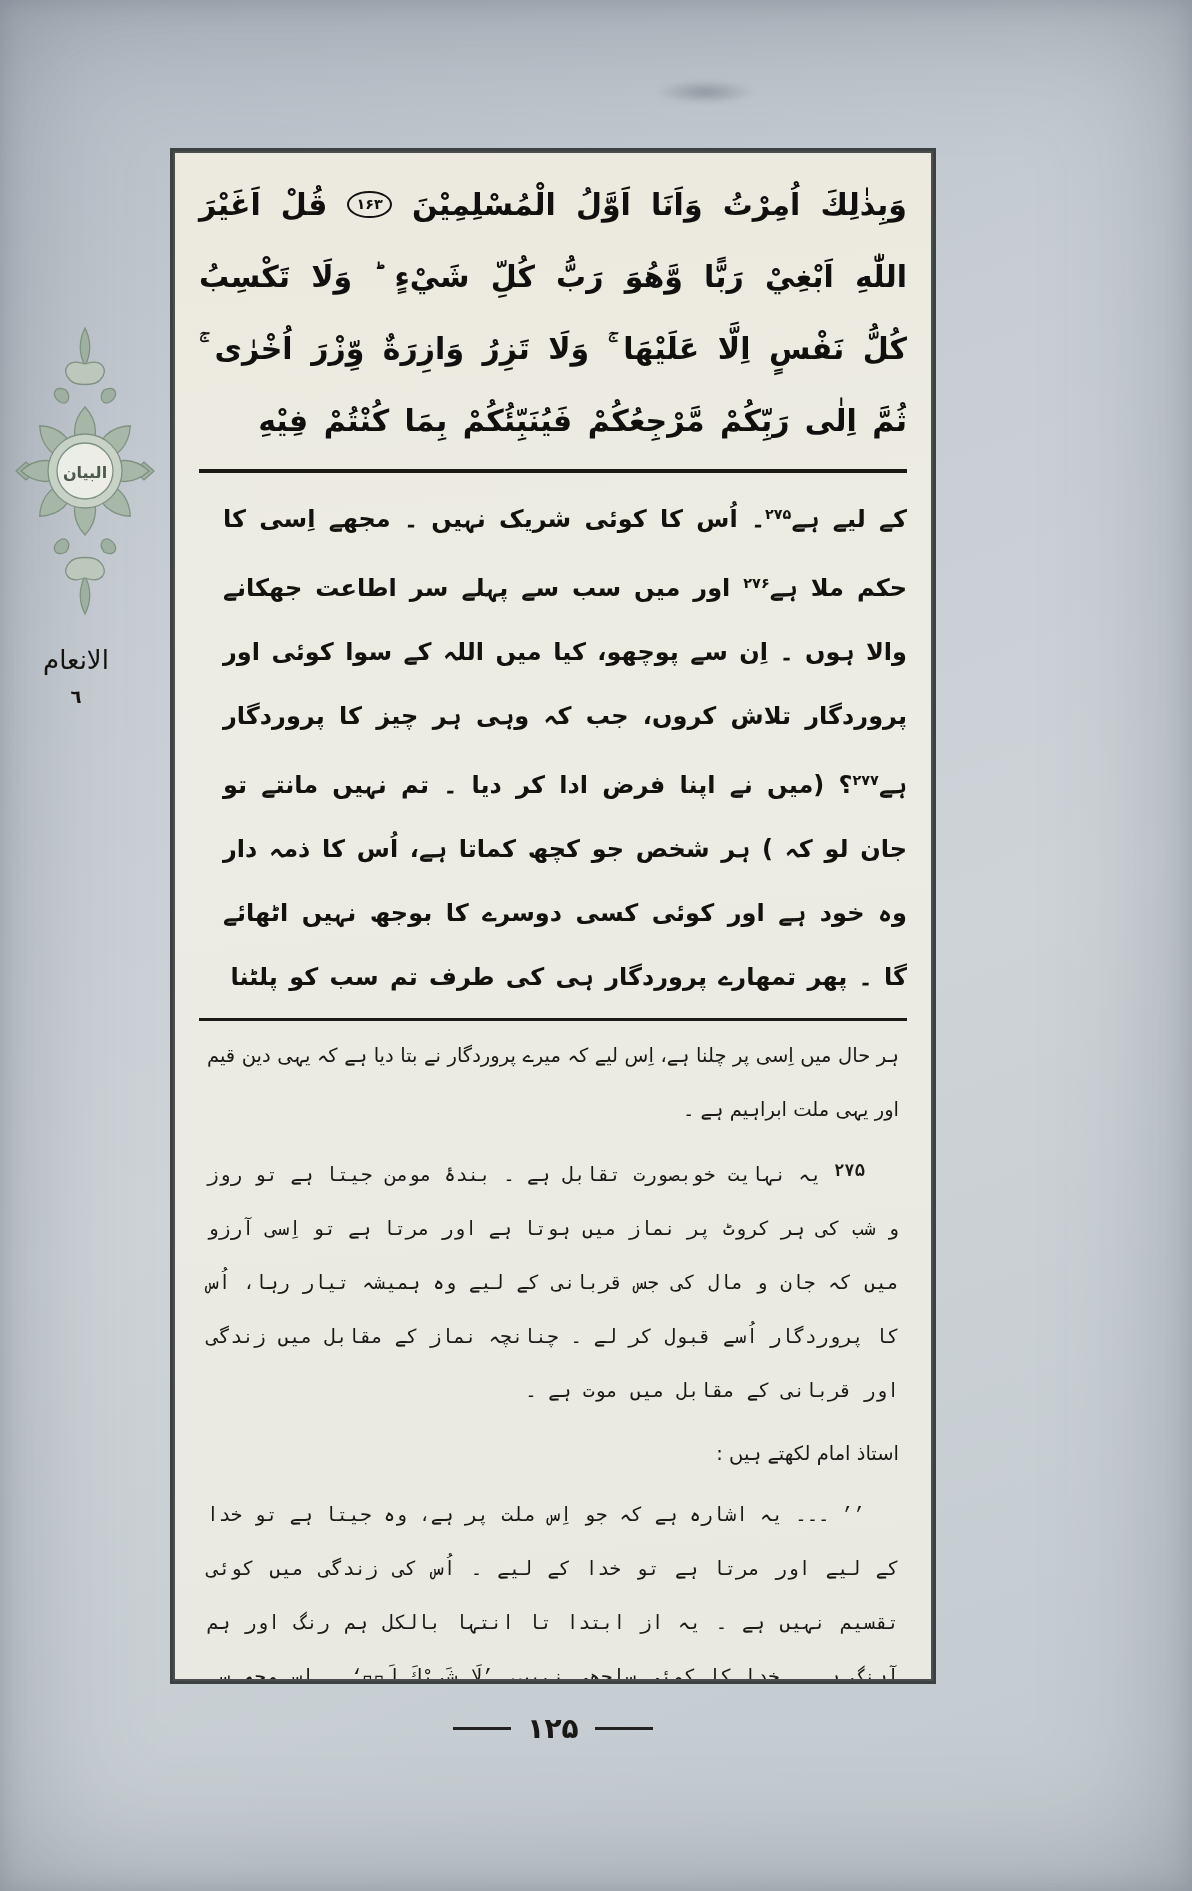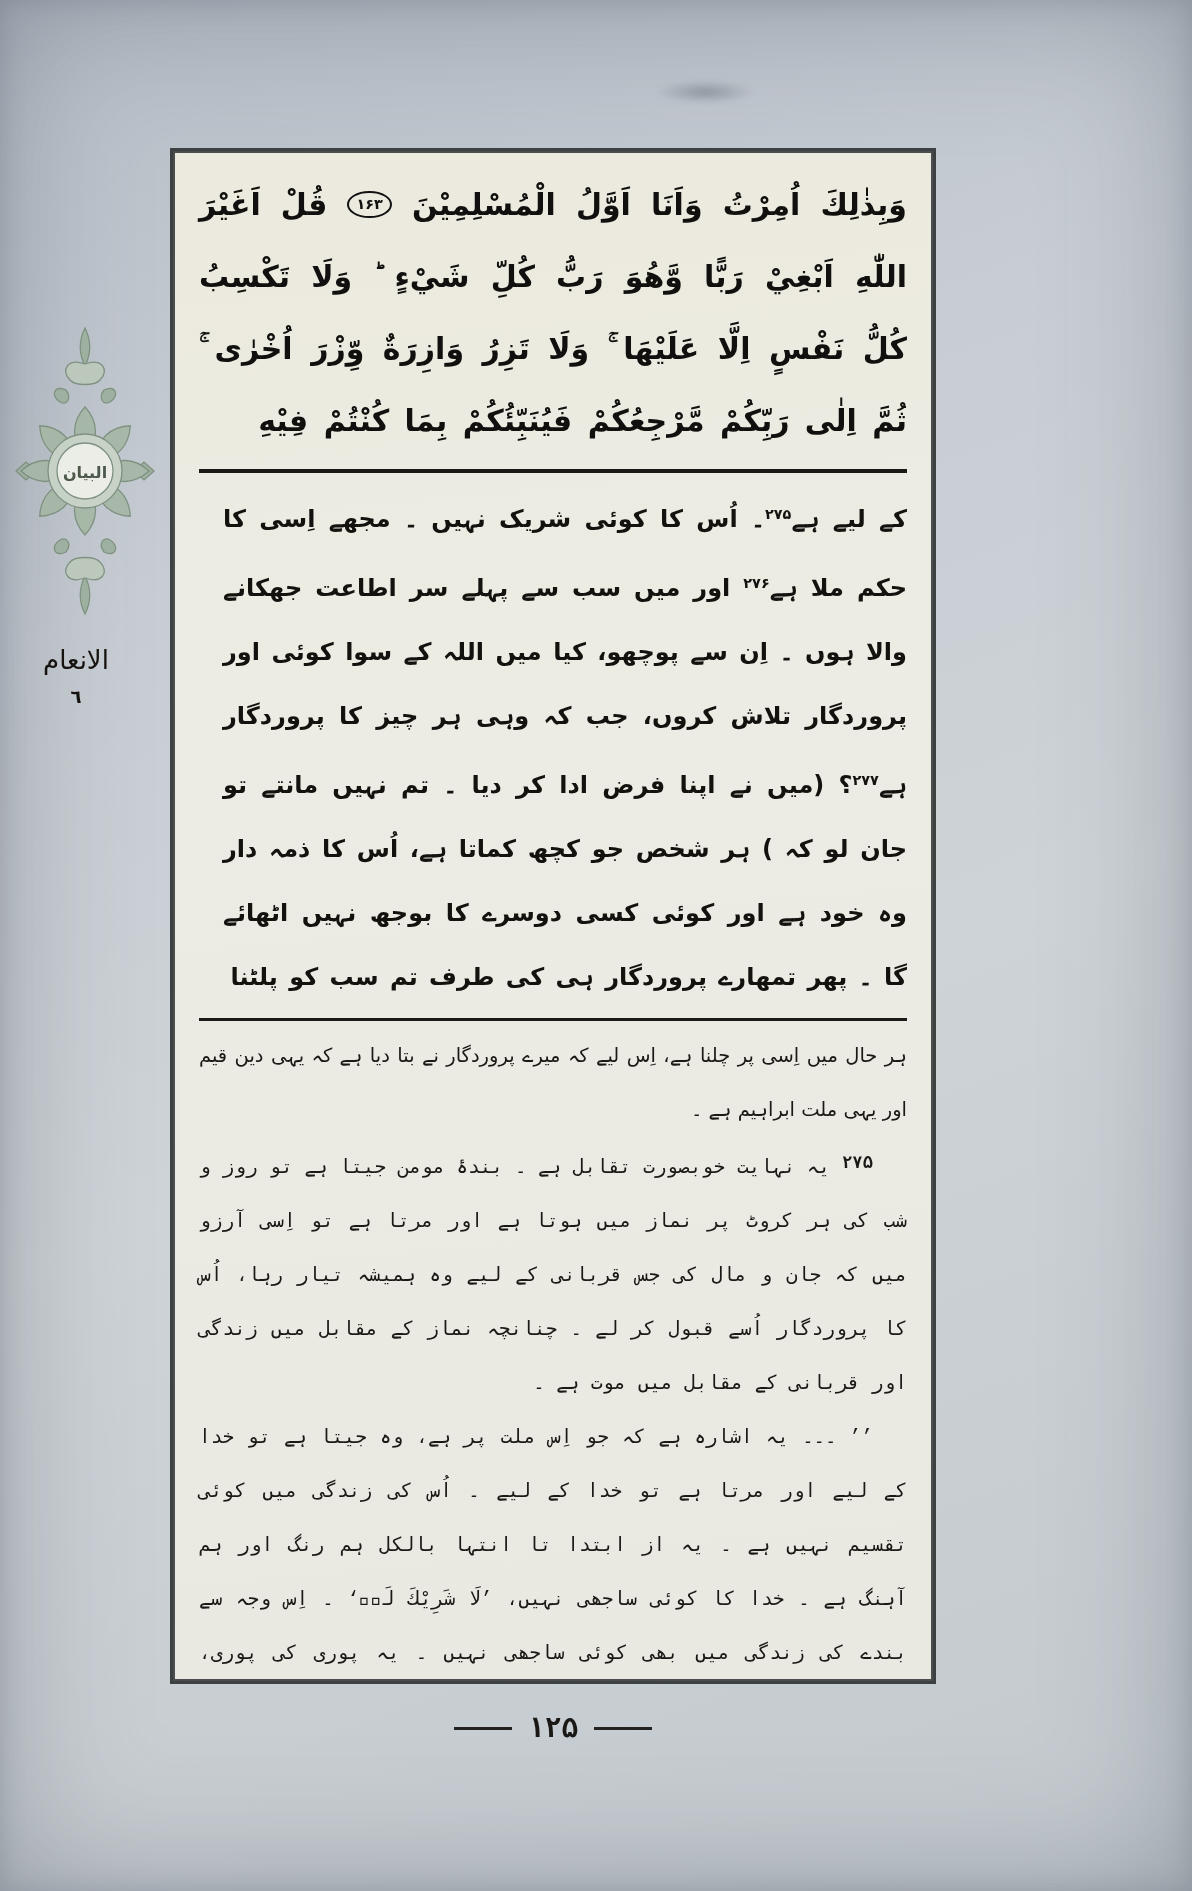--- a/index.html
+++ b/index.html
@@ -25,35 +25,35 @@
   .ayah-circle{display:inline-block;border:2px solid #111;border-radius:50%;
     padding:1px 7px 2px;font-size:.48em;vertical-align:.45em;font-weight:bold;line-height:1.4;}
   .rule-a{height:4px;background:#1b1916;margin:12px 0 9px;}
   .rule-b{height:3px;background:#1b1916;margin:9px 0 8px;}
   
   .trans{font-size:24px;font-weight:bold;line-height:64px;text-align:justify;
     word-spacing:3px;color:#14120f;margin-left:24px;}
   .trans sup{font-size:.6em;vertical-align:.55em;font-weight:bold;}
   
   .comm{font-size:19.5px;line-height:54px;color:#1b1916;margin-top:6px;}
-  .comm p{margin:0;text-align:justify;}
+  .comm p{margin:8px;text-align:justify;}
   .comm p.indent{text-indent:34px;font-family:Liberation Mono, monospace;}
   .comm p.intro{text-align:right;}
   .fn-marker{font-weight:bold;font-size:.88em;vertical-align:.28em;letter-spacing:1px;}
   
   .medallion{position:absolute;left:10px;top:316px;opacity:.92;}
   .surah-label{position:absolute;left:24px;top:645px;width:104px;text-align:center;
     font-size:26px;font-weight:normal;color:#16130f;direction:rtl;}
   .surah-num{position:absolute;left:24px;top:686px;width:104px;text-align:center;
     font-size:18px;font-weight:bold;color:#16130f;}
   
   .pagenum-row{position:absolute;left:433px;top:1706px;width:240px;height:44px;
     display:flex;align-items:center;justify-content:center;gap:16px;}
   .pagenum-dash{width:58px;height:3px;background:#232220;}
-  .pagenum{font-size:28px;font-weight:bold;color:#1a1815;letter-spacing:2px;font-family:Liberation Mono, monospace;}
+  .pagenum{font-size:28px;font-weight:bold;color:#1a1815;letter-spacing:2px;}
 </style>
 </head>
 <body>
 
 <div class="vignette"></div>
 <div class="smudge"></div>
 
 <svg class="medallion" width="150" height="310" viewBox="0 0 150 310">
   <g stroke="#7a8e7c" stroke-width="1.3">
 
@@ -105,20 +105,21 @@
     <div class="trans supnums">کے لیے ہے<sup>۲۷۵</sup>۔ اُس کا کوئی شریک نہیں ۔ مجھے اِسی کا حکم ملا ہے<sup>۲۷۶</sup> اور میں سب سے پہلے سر اطاعت جھکانے والا ہوں ۔ اِن سے پوچھو، کیا میں اللہ کے سوا کوئی اور پروردگار تلاش کروں، جب کہ وہی ہر چیز کا پروردگار ہے<sup>۲۷۷</sup>؟ (میں نے اپنا فرض ادا کر دیا ۔ تم نہیں مانتے تو جان لو کہ ) ہر شخص جو کچھ کماتا ہے، اُس کا ذمہ دار وہ خود ہے اور کوئی کسی دوسرے کا بوجھ نہیں اٹھائے گا ۔ پھر تمھارے پروردگار ہی کی طرف تم سب کو پلٹنا</div>
 
     <div class="rule-b"></div>
 
     <div class="comm">
       <p>ہر حال میں اِسی پر چلنا ہے، اِس لیے کہ میرے پروردگار نے بتا دیا ہے کہ یہی دین قیم اور یہی ملت ابراہیم ہے ۔</p>
       <p class="indent">
         <span class="fn-marker">۲۷۵</span>
         <span>یہ نہایت خوبصورت تقابل ہے ۔ بندۂ مومن جیتا ہے تو روز و شب کی ہر کروٹ پر نماز میں ہوتا ہے اور مرتا ہے تو اِسی آرزو میں کہ جان و مال کی جس قربانی کے لیے وہ ہمیشہ تیار رہا، اُس کا پروردگار اُسے قبول کر لے ۔ چنانچہ نماز کے مقابل میں زندگی اور قربانی کے مقابل میں موت ہے ۔</span>
       </p>
+      <p class="intro">استاذ امام لکھتے ہیں :</p>
       <p class="indent">’’ ۔۔۔ یہ اشارہ ہے کہ جو اِس ملت پر ہے، وہ جیتا ہے تو خدا کے لیے اور مرتا ہے تو خدا کے لیے ۔ اُس کی زندگی میں کوئی تقسیم نہیں ہے ۔ یہ از ابتدا تا انتہا بالکل ہم رنگ اور ہم آہنگ ہے ۔ خدا کا کوئی ساجھی نہیں، ’لَا شَرِيْكَ لَهٗ‘ ۔ اِس وجہ سے بندے کی زندگی میں بھی کوئی ساجھی نہیں ۔ یہ پوری کی پوری، بغیر کسی تقسیم و تجزیہ اور بغیر کسی تحفظ و استثنا کے صرف اللہ وحدہٗ لا شریک لہ کے لیے ہے ۔‘‘ (تدبر قرآن ۳/ ۲۱۱)</p>
 
     </div>
 
   </div>
 </div>
 
 <div class="pagenum-row">
   <div class="pagenum-dash"></div>
   <div class="pagenum">۱۲۵</div>

